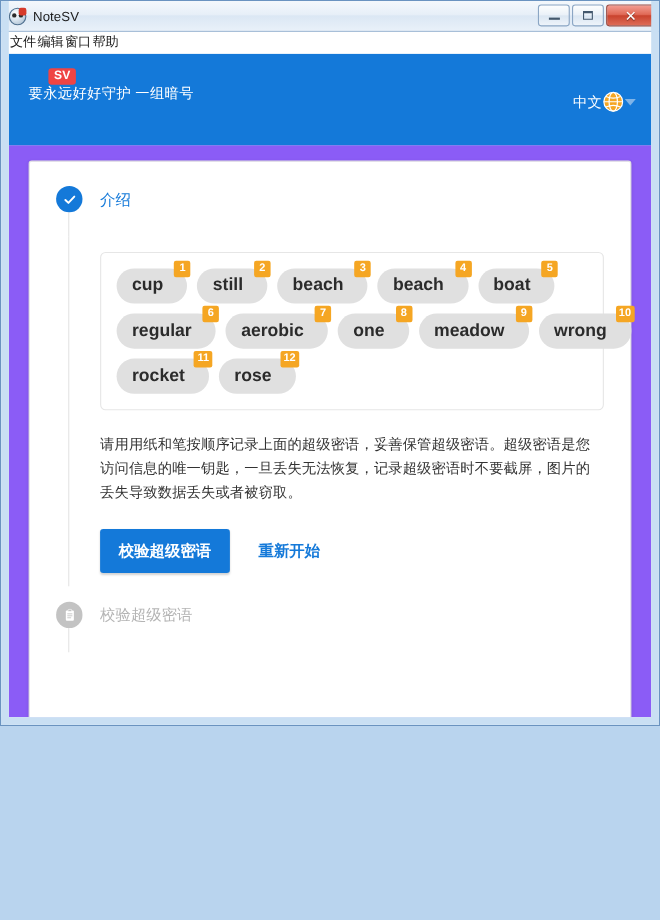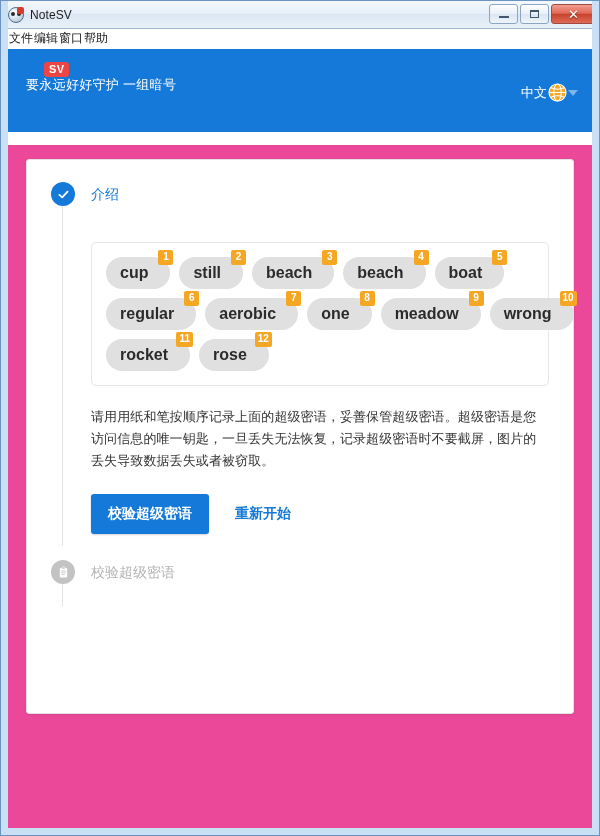--- a/index.html
+++ b/index.html
@@ -8,21 +8,21 @@
     width: 600px; height: 836px;
     font-family: "Liberation Sans", "DejaVu Sans", sans-serif;
     overflow: hidden;
   }
   body { background: #b9d4ee; }
 
   
   .window {
     position: absolute;
     left: 0; top: 0;
-    width: 600px; height: 836px;
+    width: 600px; height: 660px;
     border: 1px solid #6a93c0;
     background: #ffffff;
     display: flex;
     flex-direction: column;
   }
   .frame-pad {
     position: absolute;
     left: 0; top: 0; right: 0; bottom: 0;
     border: 7px solid #c9dff3;
     border-top-width: 0;
@@ -195,25 +195,24 @@
   .caret {
     width: 0; height: 0;
     border-left: 5px solid transparent;
     border-right: 5px solid transparent;
     border-top: 6px solid #7fb4e8;
   }
 
   
   .content-area {
     flex: 1 1 auto;
-    background: #ec4899;
+    background: #8b5cf6;
     padding: 14px 18px 0 18px;
     min-height: 0;
     overflow: hidden;
-    margin-top: 13px;
   }
   .card {
     border: 1px solid #e2e2e2;
     border-radius: 3px;
     box-shadow: 0 1px 3px rgba(0,0,0,.09);
     background: #ffffff;
     padding: 22px 24px 24px 24px;
     height: 555px;
   }
 

